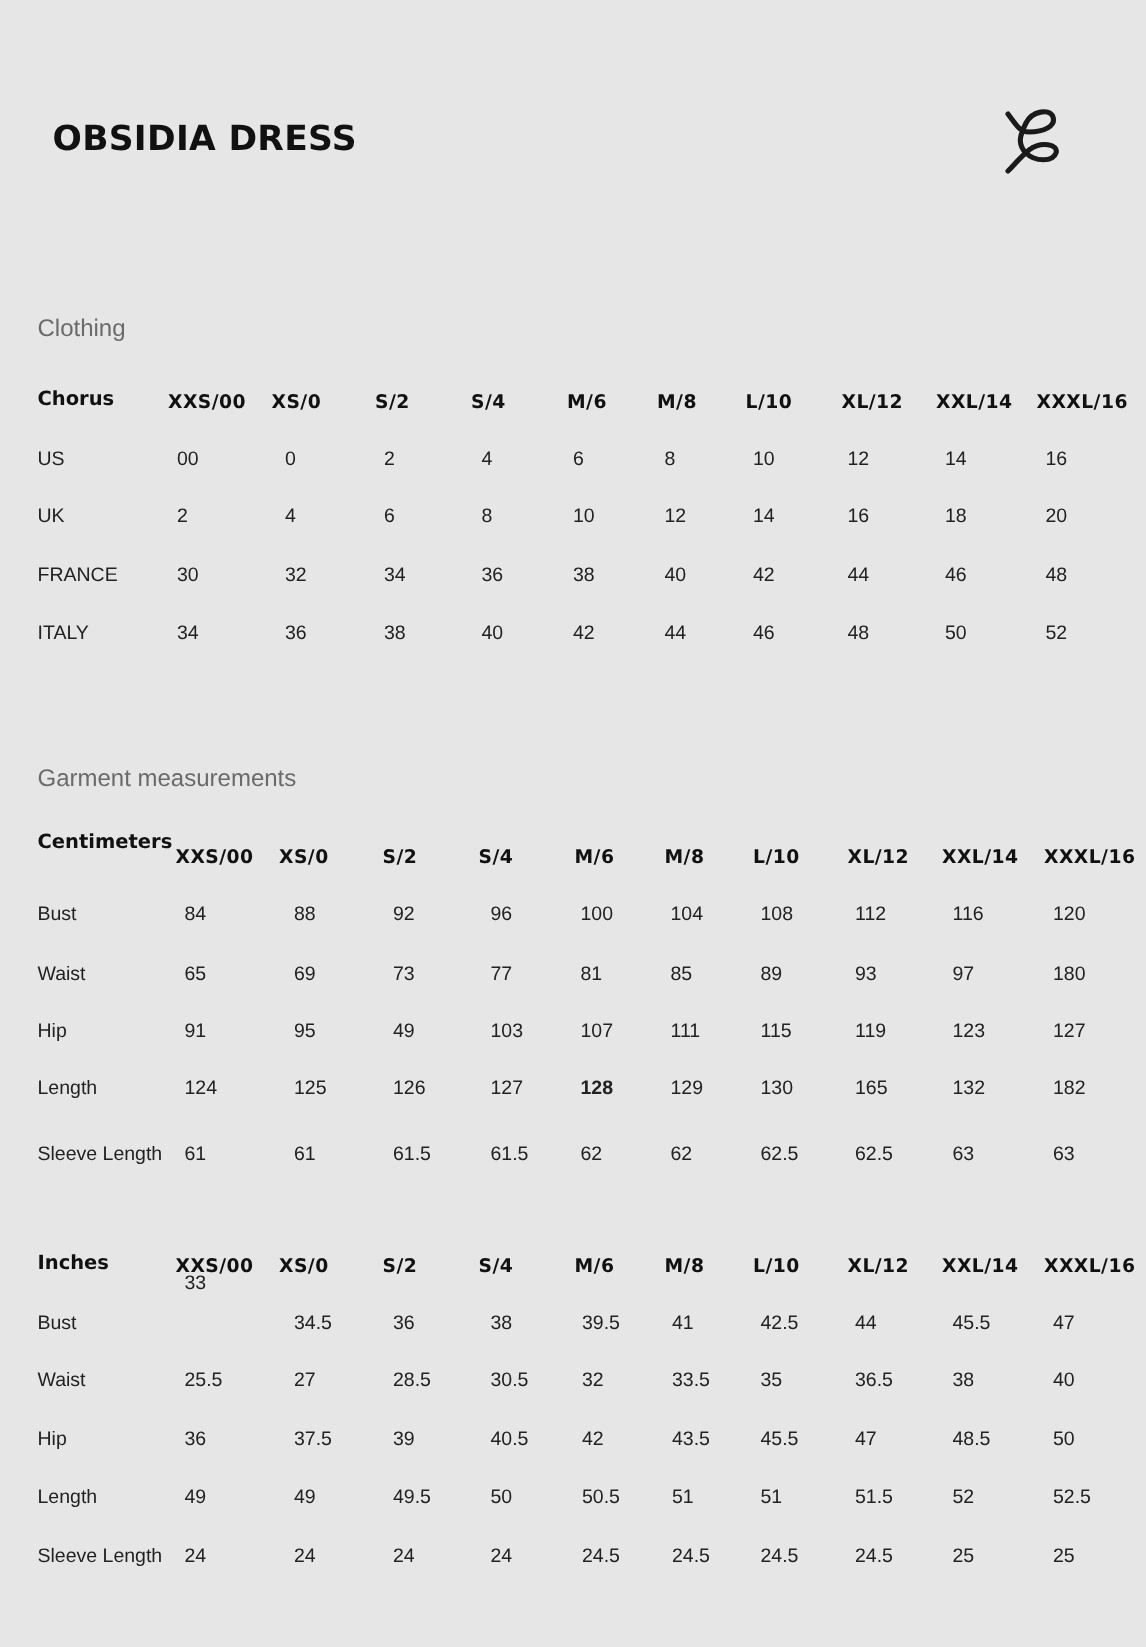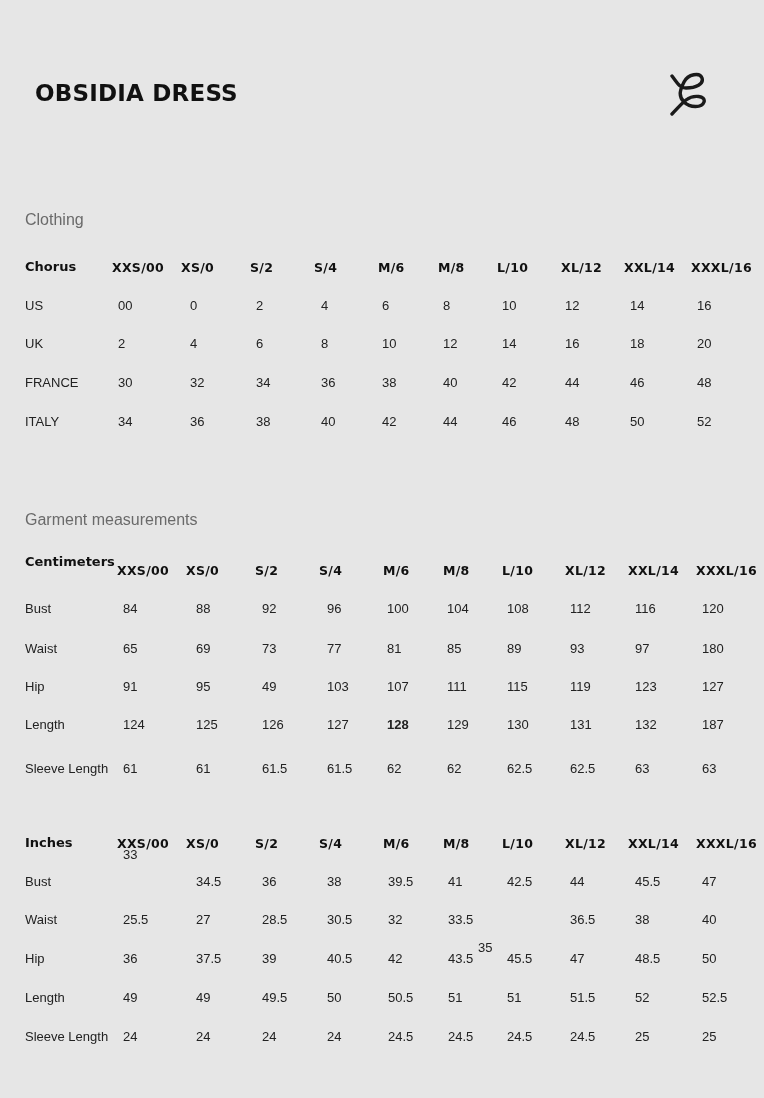--- a/index.html
+++ b/index.html
@@ -149,23 +149,23 @@
     <div class="cell" style="left: 635px; top: 679px;">123</div>
     <div class="cell" style="left: 702px; top: 679px;">127</div>
     <div class="rowlabel" style="top: 717px;">Length</div>
     <div class="cell" style="left: 123px; top: 717px;">124</div>
     <div class="cell" style="left: 196px; top: 717px;">125</div>
     <div class="cell" style="left: 262px; top: 717px;">126</div>
     <div class="cell" style="left: 327px; top: 717px;">127</div>
     <div class="cell" style="left: 387px; top: 717px; font-weight: bold;">128</div>
     <div class="cell" style="left: 447px; top: 717px;">129</div>
     <div class="cell" style="left: 507px; top: 717px;">130</div>
-    <div class="cell" style="left: 570px; top: 717px;">131</div>
+    <div class="cell" style="left: 570px; top: 717px;">165</div>
     <div class="cell" style="left: 635px; top: 717px;">132</div>
-    <div class="cell" style="left: 702px; top: 717px;">187</div>
+    <div class="cell" style="left: 702px; top: 717px;">182</div>
     <div class="rowlabel" style="top: 761px;">Sleeve Length</div>
     <div class="cell" style="left: 123px; top: 761px;">61</div>
     <div class="cell" style="left: 196px; top: 761px;">61</div>
     <div class="cell" style="left: 262px; top: 761px;">61.5</div>
     <div class="cell" style="left: 327px; top: 761px;">61.5</div>
     <div class="cell" style="left: 387px; top: 761px;">62</div>
     <div class="cell" style="left: 447px; top: 761px;">62</div>
     <div class="cell" style="left: 507px; top: 761px;">62.5</div>
     <div class="cell" style="left: 570px; top: 761px;">62.5</div>
     <div class="cell" style="left: 635px; top: 761px;">63</div>
@@ -194,21 +194,21 @@
     <div class="cell" style="left: 570px; top: 874px;">44</div>
     <div class="cell" style="left: 635px; top: 874px;">45.5</div>
     <div class="cell" style="left: 702px; top: 874px;">47</div>
     <div class="rowlabel" style="top: 912px;">Waist</div>
     <div class="cell" style="left: 123px; top: 912px;">25.5</div>
     <div class="cell" style="left: 196px; top: 912px;">27</div>
     <div class="cell" style="left: 262px; top: 912px;">28.5</div>
     <div class="cell" style="left: 327px; top: 912px;">30.5</div>
     <div class="cell" style="left: 388px; top: 912px;">32</div>
     <div class="cell" style="left: 448px; top: 912px;">33.5</div>
-    <div class="cell" style="left: 478px; top: 912px; margin-top: 28px;">35</div>
+    <div class="cell" style="left: 507px; top: 912px;">35</div>
     <div class="cell" style="left: 570px; top: 912px;">36.5</div>
     <div class="cell" style="left: 635px; top: 912px;">38</div>
     <div class="cell" style="left: 702px; top: 912px;">40</div>
     <div class="rowlabel" style="top: 951px;">Hip</div>
     <div class="cell" style="left: 123px; top: 951px;">36</div>
     <div class="cell" style="left: 196px; top: 951px;">37.5</div>
     <div class="cell" style="left: 262px; top: 951px;">39</div>
     <div class="cell" style="left: 327px; top: 951px;">40.5</div>
     <div class="cell" style="left: 388px; top: 951px;">42</div>
     <div class="cell" style="left: 448px; top: 951px;">43.5</div>

